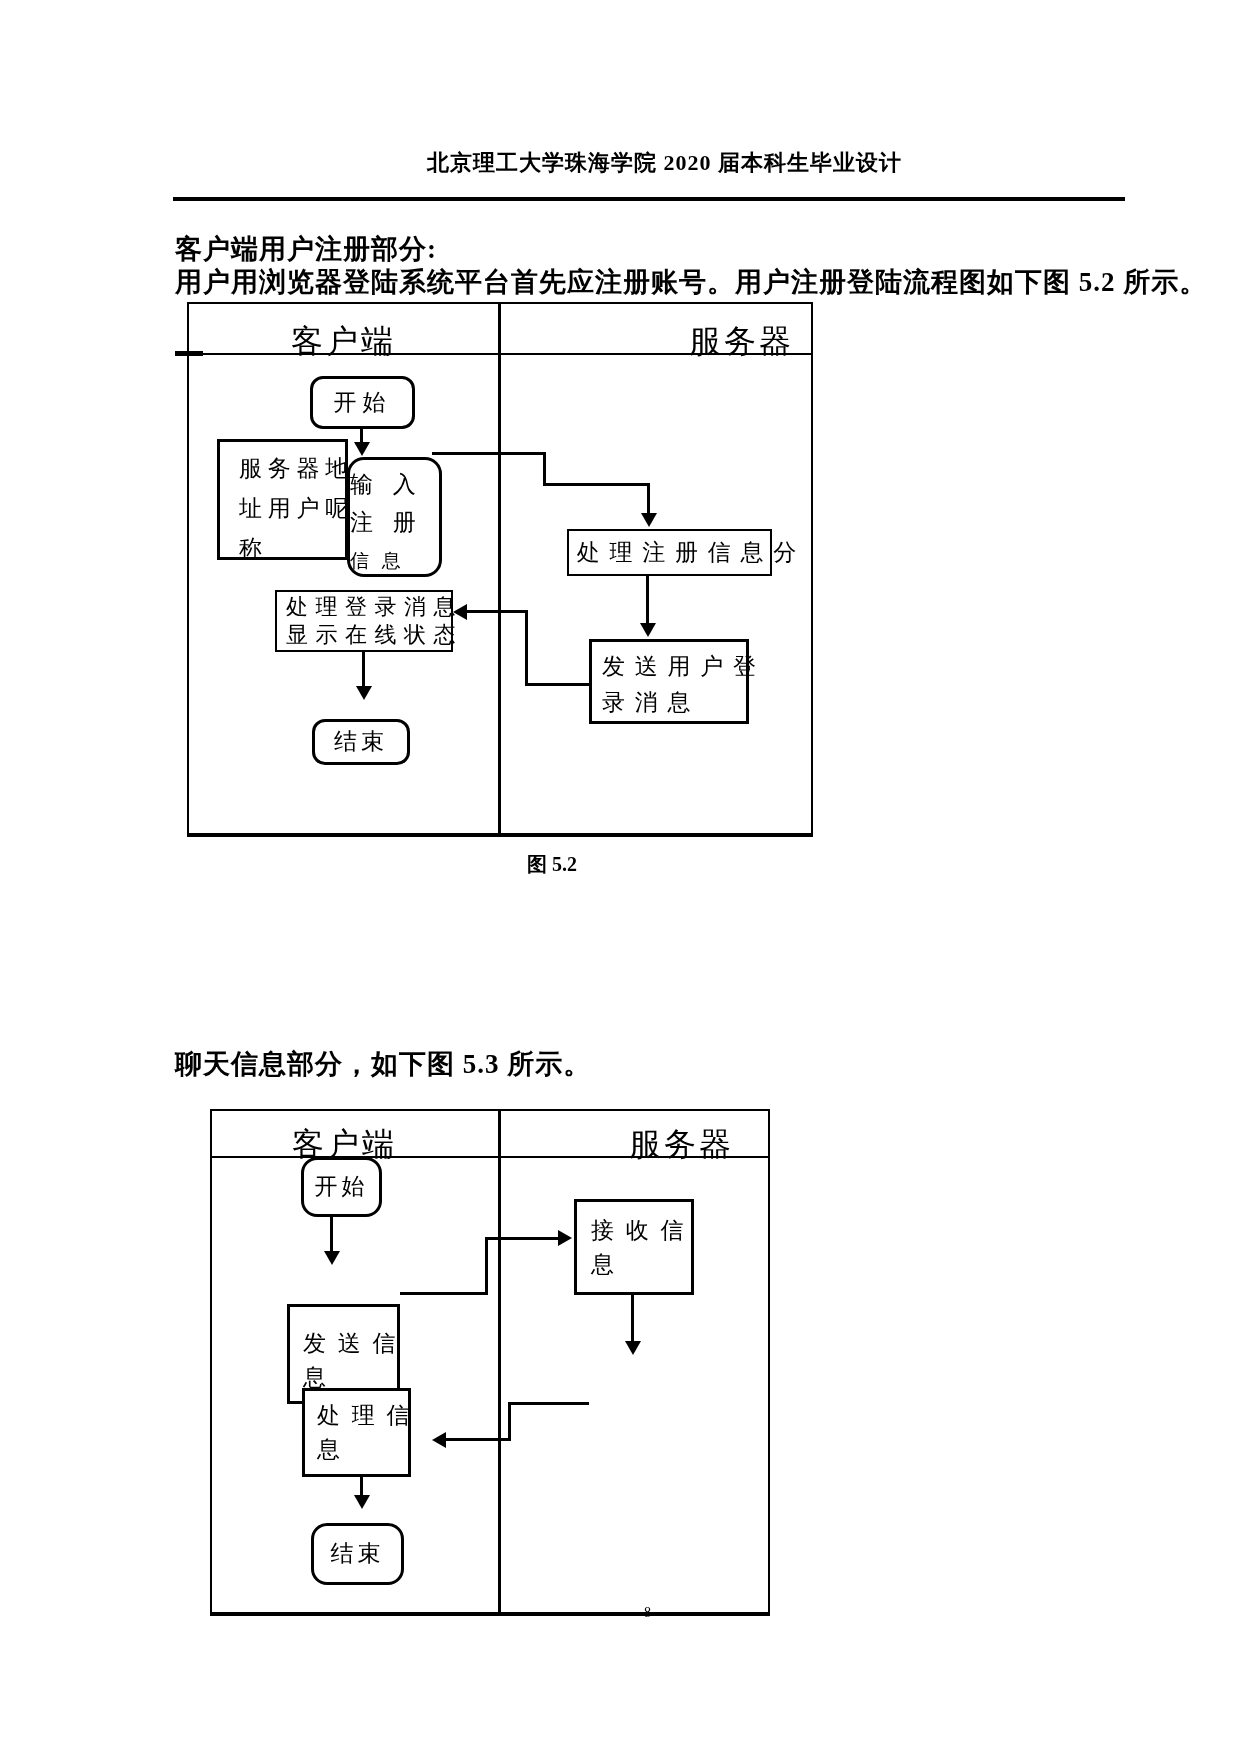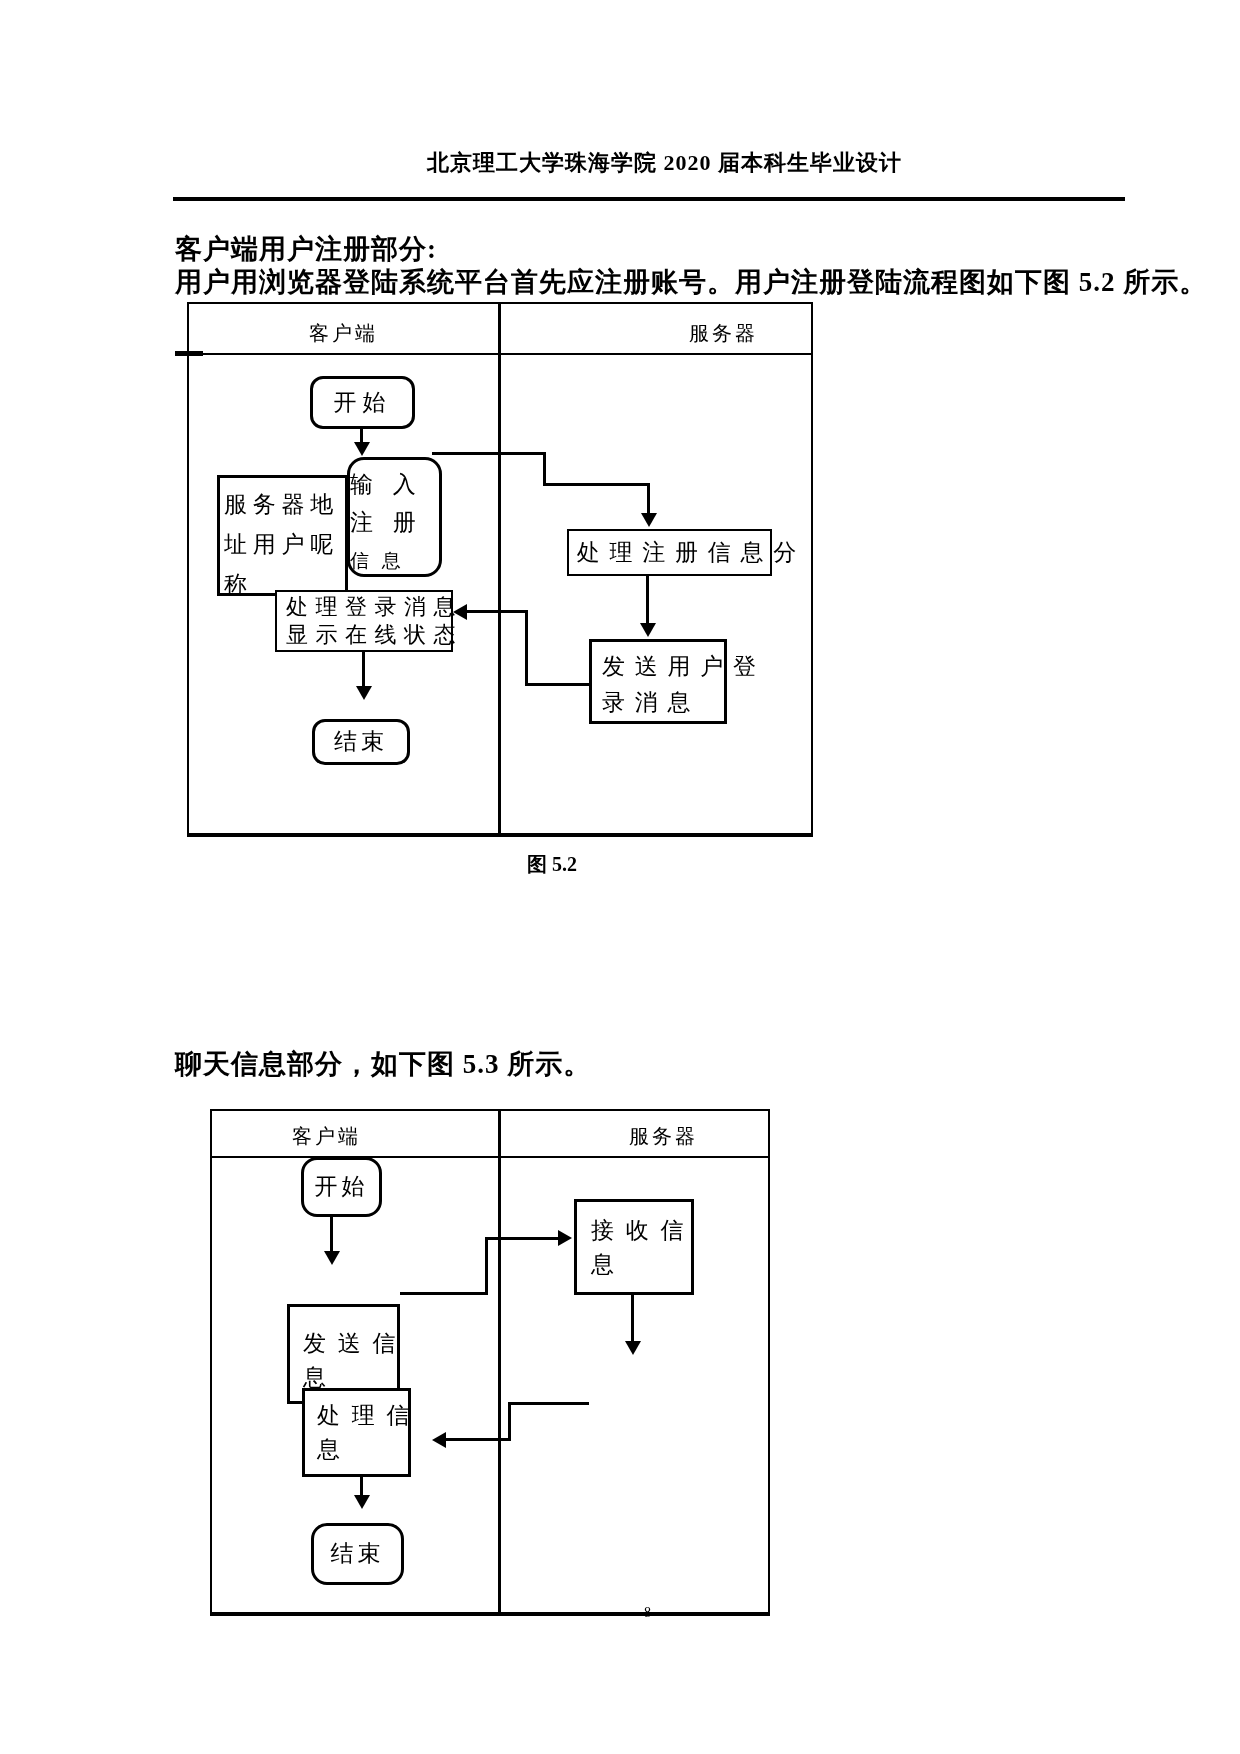--- a/index.html
+++ b/index.html
@@ -12,36 +12,36 @@
   .doc-title{position:absolute;left:427px;top:148px;font-size:22px;font-weight:bold;letter-spacing:1px;white-space:nowrap;}
   .head-rule{position:absolute;left:173px;top:197px;width:952px;height:4px;background:#000;}
   .para-bold{position:absolute;font-size:27px;font-weight:bold;white-space:nowrap;letter-spacing:1px;}
   .fig-caption{position:absolute;font-size:20px;font-weight:bold;white-space:nowrap;}
   .page-num{position:absolute;left:644px;top:1605px;font-size:14px;}
   
   .chart{position:absolute;border:2px solid #000;border-bottom-width:4px;box-sizing:border-box;background:transparent;}
   .lane-divider{position:absolute;top:0;bottom:0;width:3px;background:#000;}
   .lane-sep{position:absolute;height:2px;background:#000;}
   .lane-sep-tick{position:absolute;height:5px;background:#000;}
-  .lane-label{position:absolute;font-size:20px;letter-spacing:3px;white-space:nowrap;}
+  .lane-label{position:absolute;font-size:32px;letter-spacing:3px;white-space:nowrap;}
   
   .fbox{position:absolute;border:3px solid #000;box-sizing:border-box;background:#fff;font-size:23px;line-height:34px;}
   .round{border-radius:13px;}
   .round-lg{border-radius:17px;}
   .center{display:flex;align-items:center;justify-content:center;white-space:nowrap;}
   .fbox .ln{display:block;white-space:nowrap;}
   
   .hl{position:absolute;height:3px;background:#000;}
   .vl{position:absolute;width:3px;background:#000;}
   
   .ad{position:absolute;width:0;height:0;border-left:8px solid transparent;border-right:8px solid transparent;border-top:14px solid #000;}
   .al{position:absolute;width:0;height:0;border-top:8px solid transparent;border-bottom:8px solid transparent;border-right:14px solid #000;}
   .ar{position:absolute;width:0;height:0;border-top:8px solid transparent;border-bottom:8px solid transparent;border-left:14px solid #000;}
   
-  .b-addr{padding:7px 0 0 4px;line-height:40px;margin-top:36px;}
+  .b-addr{padding:7px 0 0 19px;line-height:40px;}
   .b-input{padding-top:6px;text-align:left;line-height:38px;word-spacing:14px;}
   .b-input .sm{font-size:19px;word-spacing:8px;}
   .b-procreg{letter-spacing:2px;padding-left:36px;}
   .b-sendlogin{padding:7px 0 0 10px;line-height:36px;letter-spacing:2px;}
   .b-handlelogin{padding:1px 0 0 9px;line-height:28px;font-size:22px;letter-spacing:1px;}
   .b-send2{padding:20px 0 0 13px;letter-spacing:3px;margin-top:39px;}
   .b-recv2{padding:12px 0 10px 14px;letter-spacing:3px;}
   .b-proc2{padding:8px 0 0 12px;letter-spacing:3px;}
   .ls4{letter-spacing:4px;}
   .ls6{letter-spacing:6px;}
@@ -90,21 +90,21 @@
   <div class="vl" style="left:458px;top:179px;height:32px;"></div>
   <div class="ad" style="left:452px;top:209px;"></div>
 
   <div class="fbox center b-procreg" style="left:378px;top:225px;width:205px;height:47px;border-width:2px;">
     <span>处 理 注 册 信 息 分</span>
   </div>
 
   <div class="vl" style="left:457px;top:272px;height:49px;"></div>
   <div class="ad" style="left:451px;top:319px;"></div>
 
-  <div class="fbox b-sendlogin" style="left:400px;top:335px;width:138px;height:85px;">
+  <div class="fbox b-sendlogin" style="left:400px;top:335px;width:160px;height:85px;">
     <span class="ln">发 送 用 户 登</span>
     <span class="ln">录 消 息</span>
   </div>
 
   <div class="hl" style="left:336px;top:379px;width:64px;"></div>
   <div class="vl" style="left:336px;top:306px;height:76px;"></div>
   <div class="hl" style="left:278px;top:306px;width:61px;"></div>
   <div class="al" style="left:264px;top:300px;"></div>
 
   <div class="fbox b-handlelogin" style="left:86px;top:286px;width:178px;height:62px;border-width:2px;">

